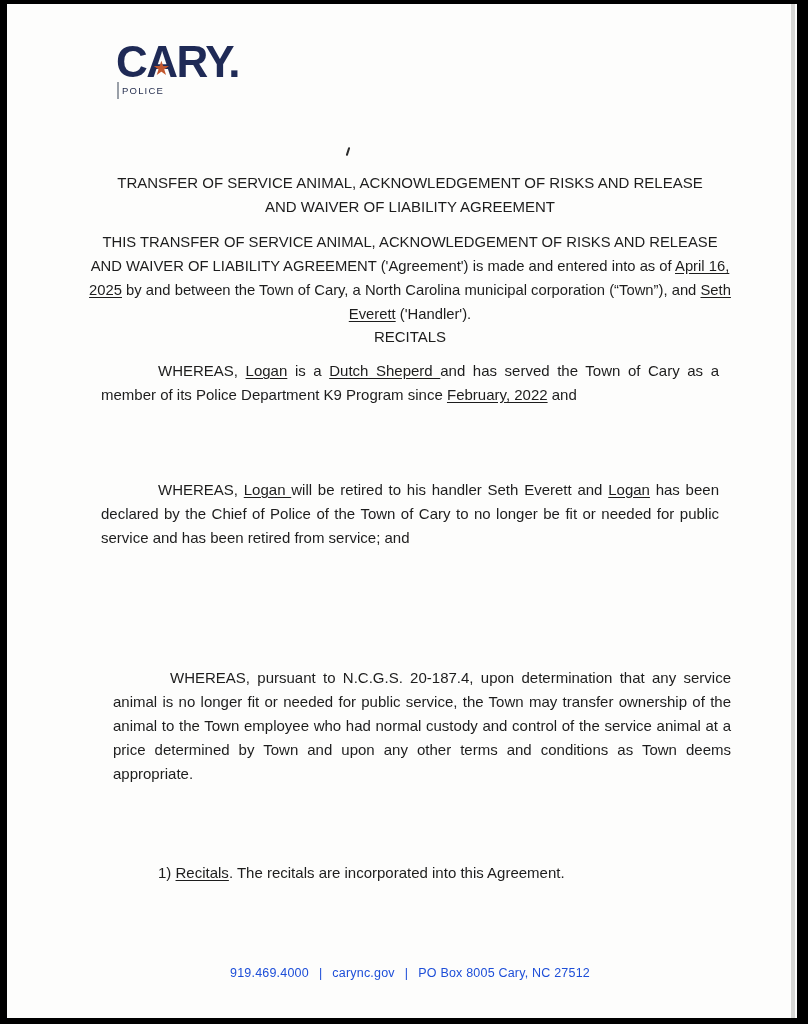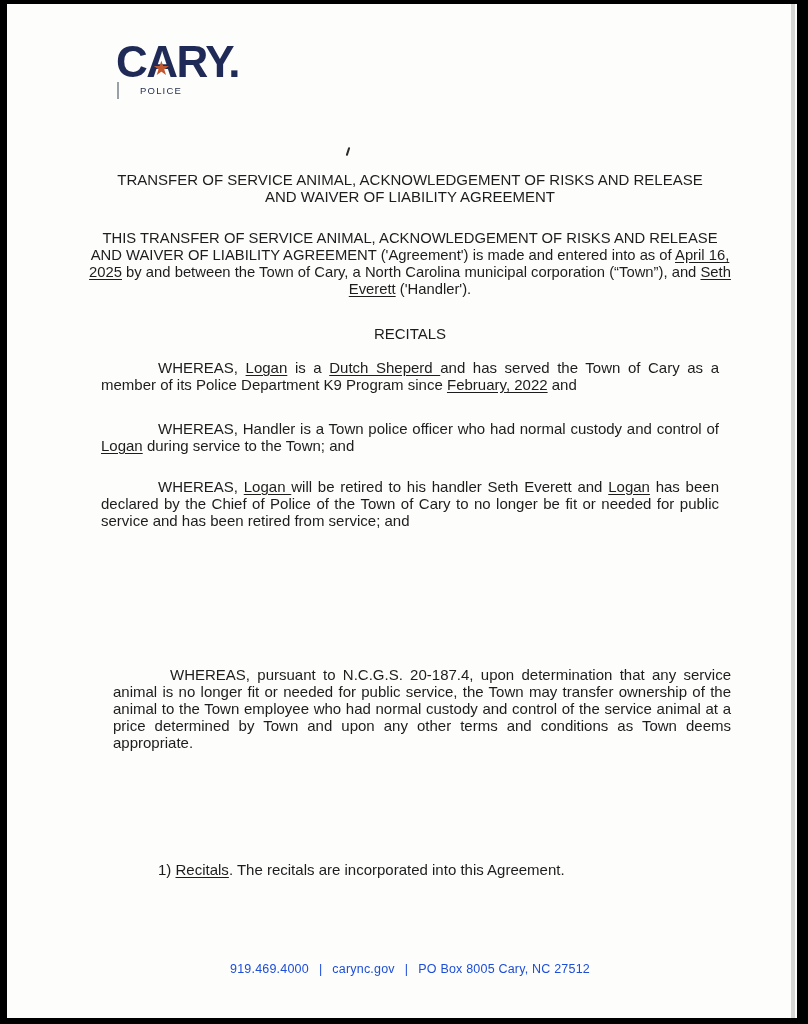--- a/index.html
+++ b/index.html
@@ -27,35 +27,35 @@
     position: absolute; left: 116px; top: 40px;
     font-size: 44px; font-weight: bold; line-height: 1;
     color: #1f2a56; letter-spacing: -1.5px;
   }
   .a-wrap { position: relative; display: inline-block; }
   .star {
     position: absolute; left: 50%; top: 58%;
     transform: translate(-50%, -38%);
     font-size: 17px; color: #c2572e; letter-spacing: 0; line-height: 1;
   }
-  .police { position: absolute; left: 117px; top: 82px; display: flex; align-items: center; gap: 21px; }
+  .police { position: absolute; left: 117px; top: 82px; display: flex; align-items: center; gap: 3px; }
   .police .vbar { width: 2px; height: 17px; background: #9aa0a8; }
   .police .txt { font-size: 9.5px; letter-spacing: 1.2px; color: #273050; }
 
   
   .artifact {
     position: absolute; left: 347px; top: 147px;
     width: 2px; height: 9px; background: #2c2c2c;
     transform: rotate(18deg); border-radius: 1px;
   }
 
   
   .block {
     position: absolute; left: 101px; width: 618px;
-    font-size: 15px; line-height: 17px;
+    font-size: 15px; line-height: 24px;
   }
   .title    { top: 171px; text-align: center; }
   .intro    { top: 230px; left: 89px; width: 642px; text-align: center; font-size: 14.8px; }
   .recitals { top: 325px; text-align: center; }
   .para     { text-align: justify; text-indent: 57px; }
   .p1 { top: 359px; }
   .p2 { top: 420px; }
   .p3 { top: 478px; }
   .p4 { top: 553px; }
   .p5 { top: 611px; }
@@ -90,21 +90,20 @@
 
   <div class="artifact"></div>
 
   <div class="block title">TRANSFER OF SERVICE ANIMAL, ACKNOWLEDGEMENT OF RISKS AND RELEASE AND WAIVER OF LIABILITY AGREEMENT</div>
 
   <div class="block intro"><span>THIS TRANSFER OF SERVICE ANIMAL, ACKNOWLEDGEMENT OF RISKS AND RELEASE AND WAIVER OF LIABILITY AGREEMENT ('Agreement') is made and entered into as of </span><span class="u">April 16, 2025</span><span> by and between the Town of Cary, a North Carolina municipal corporation (“Town”), and </span><span class="u">Seth Everett</span><span> ('Handler').</span></div>
 
   <div class="block recitals">RECITALS</div>
 
   <div class="block para p1"><span>WHEREAS, </span><span class="u">Logan</span><span> is a </span><span class="u">Dutch Sheperd </span><span>and has served the Town of Cary as a member of its Police Department K9 Program since </span><span class="u">February, 2022</span><span> and</span></div>
-  <div class="block para p2"><span>WHEREAS, Handler is a Town police officer who had normal custody and control of </span><span class="u">Logan</span><span> during service to the Town; and</span></div>
   <div class="block para p3"><span>WHEREAS, </span><span class="u">Logan </span><span>will be retired to his handler Seth Everett and </span><span class="u">Logan</span><span> has been declared by the Chief of Police of the Town of Cary to no longer be fit or needed for public service and has been retired from service; and</span></div>
   <div class="block para p6"><span>WHEREAS, pursuant to N.C.G.S. 20-187.4, upon determination that any service animal is no longer fit or needed for public service, the Town may transfer ownership of the animal to the Town employee who had normal custody and control of the service animal at a price determined by Town and upon any other terms and conditions as Town deems appropriate.</span></div>
 
 
   <div class="block item"><span>1)  </span><span class="u">Recitals</span><span>.  The recitals are incorporated into this Agreement.</span></div>
 
   <div class="block footer">
     <span>919.469.4000</span><span class="sep">|</span><span>carync.gov</span><span class="sep">|</span><span>PO Box 8005 Cary, NC 27512</span>
   </div>
 

